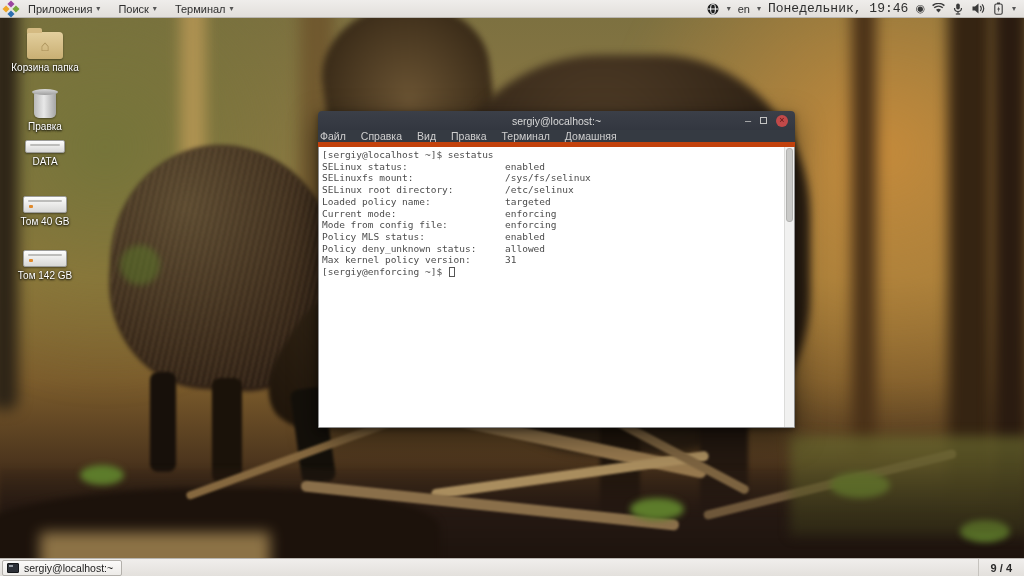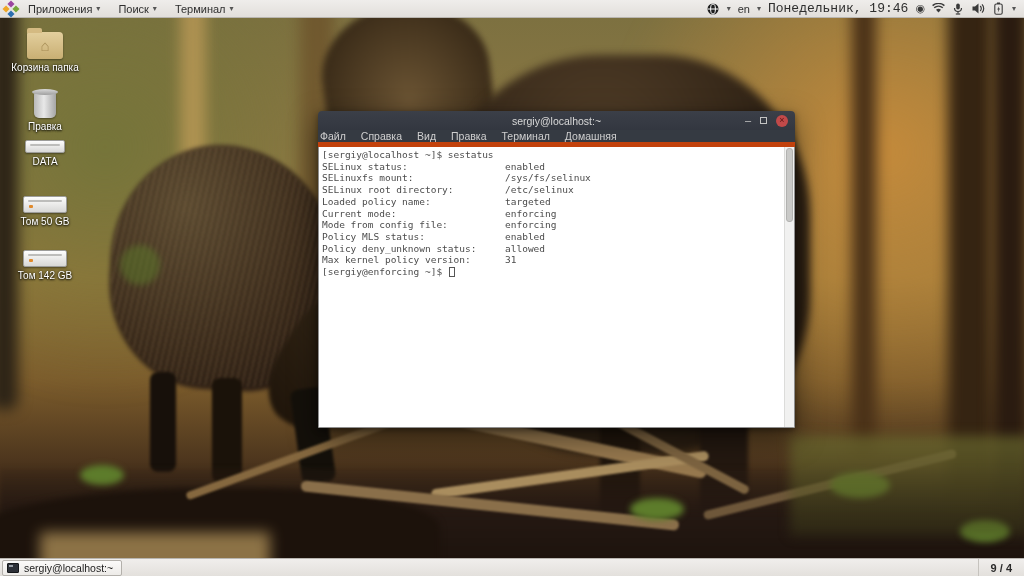--- a/index.html
+++ b/index.html
@@ -250,21 +250,21 @@
     <div class="label">Правка</div>
   </div>
   <div class="desk-icon icon-data">
     <div class="drive-glyph"></div>
     <div class="label">DATA</div>
   </div>
   <div class="desk-icon icon-vol50">
     <div class="drive-glyph drive-big">
         <span class="drive-led"></span>
       </div>
-    <div class="label">Том 50 GB</div>
+    <div class="label">Том 40 GB</div>
   </div>
   <div class="desk-icon icon-vol142">
     <div class="drive-glyph drive-big">
         <span class="drive-led"></span>
       </div>
     <div class="label">Том 142 GB</div>
   </div>
 
   <div class="window">
     <div class="titlebar">

